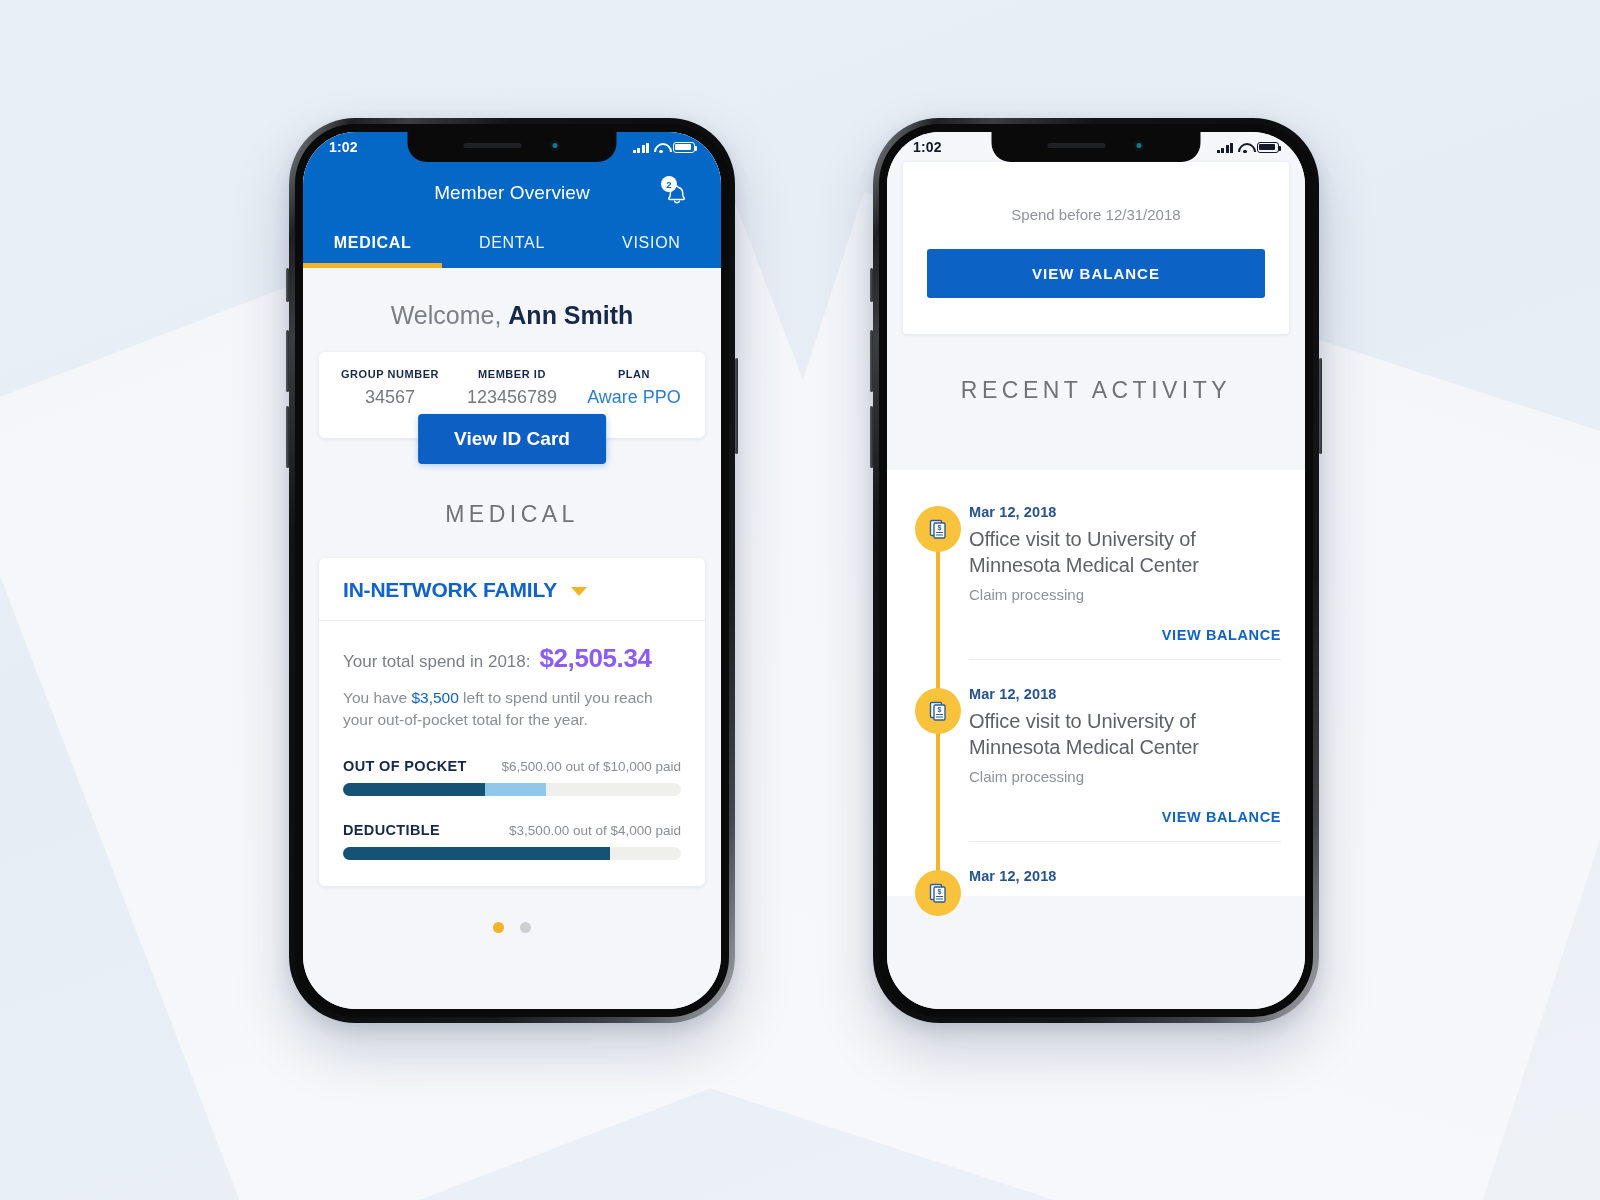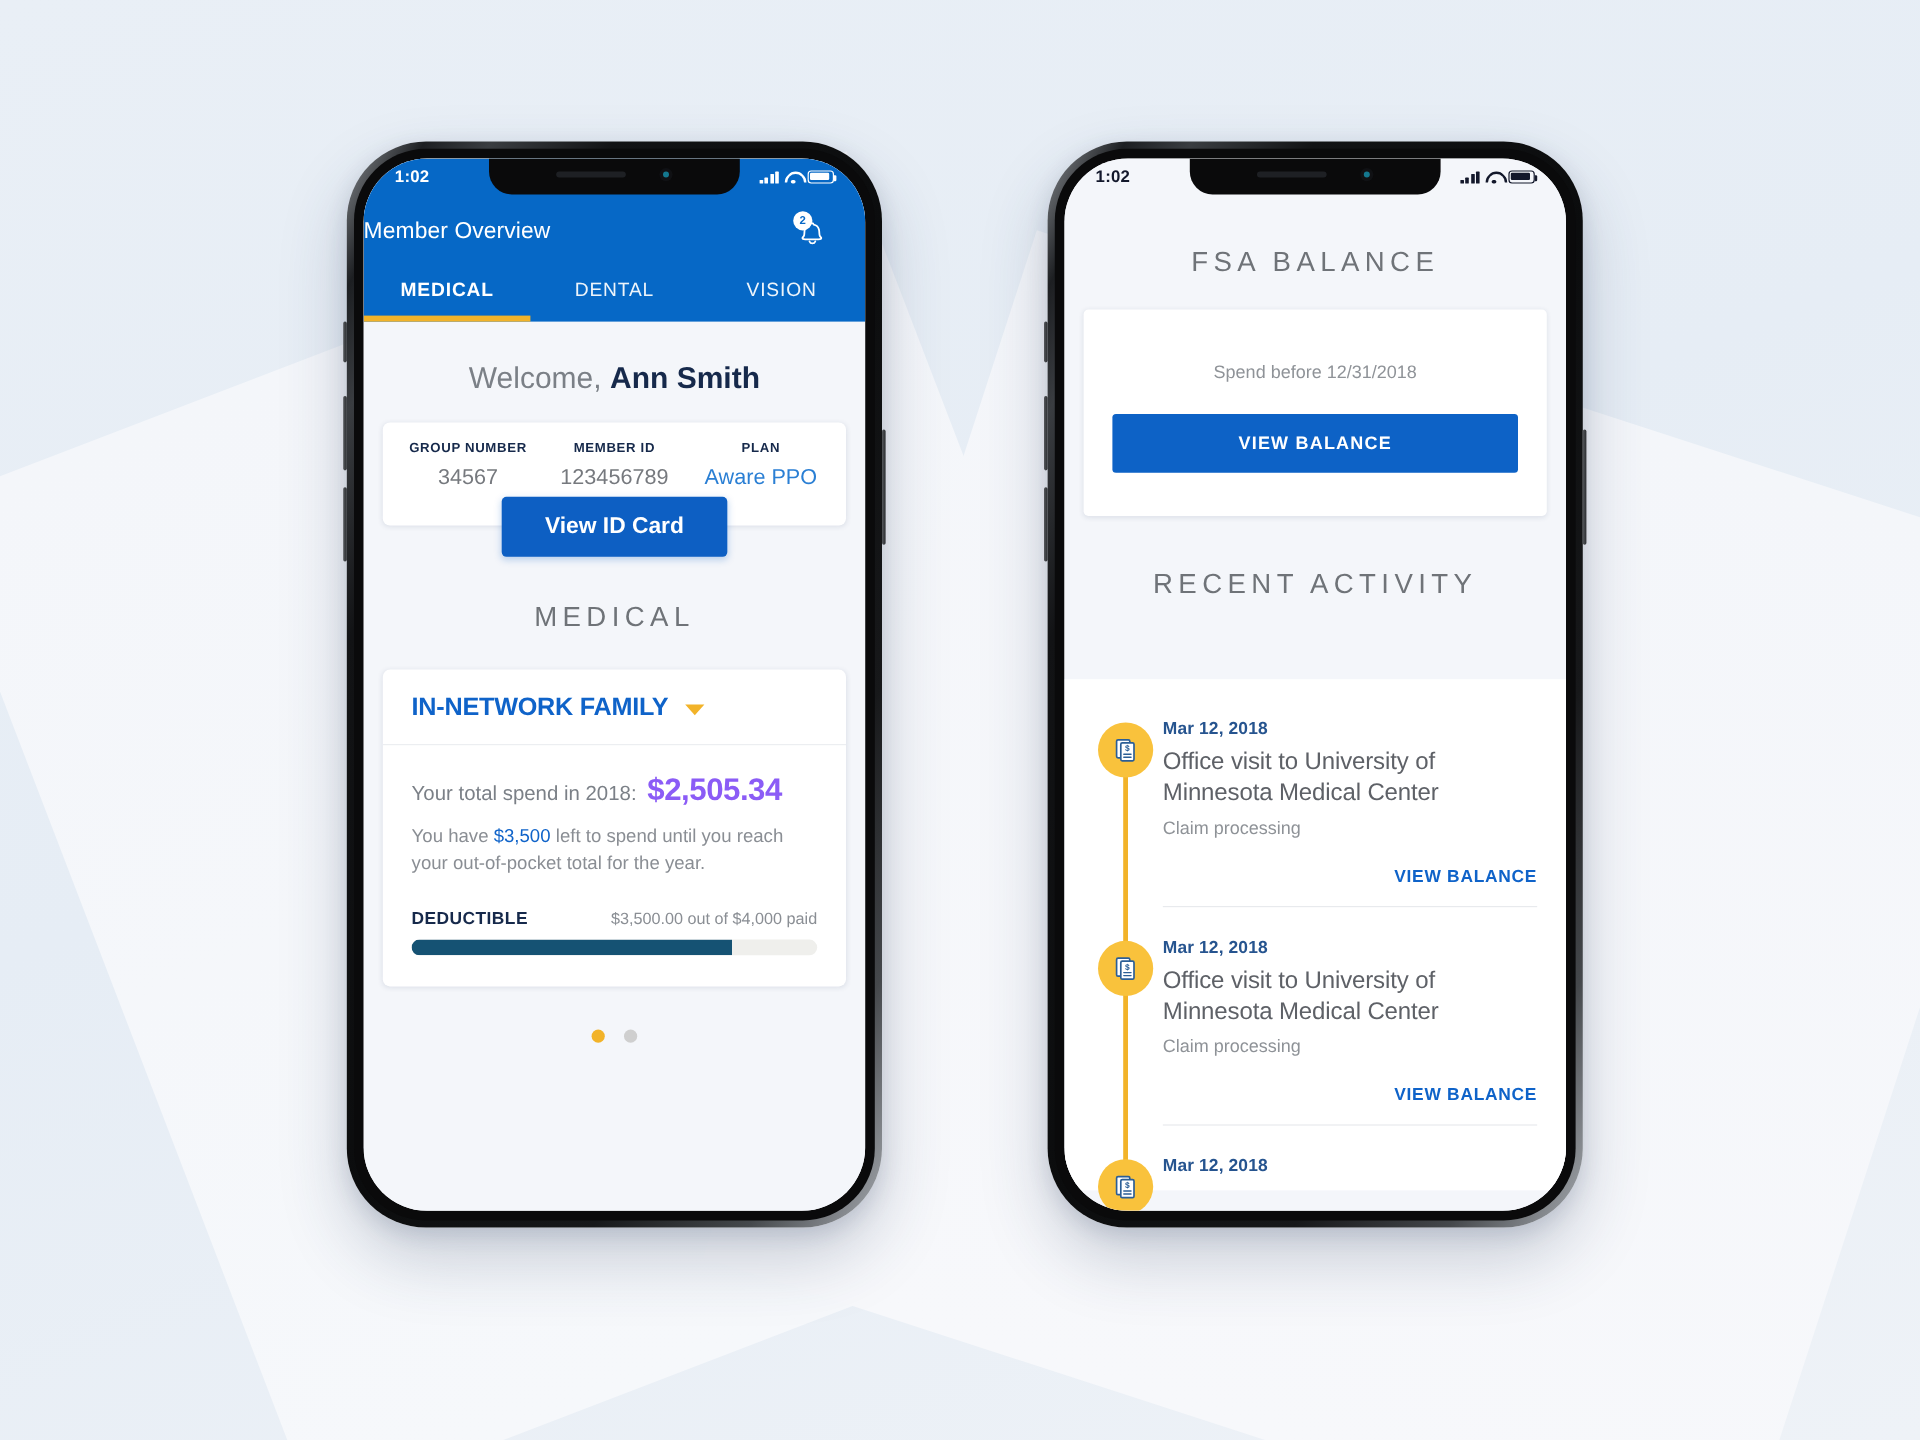--- a/index.html
+++ b/index.html
@@ -146,21 +146,21 @@
   }
 
   
   .app-header {
     background: #0668c6;
     padding-top: 30px;
     position: relative;
   }
   .header-title-row {
     height: 62px;
-    display: flex; align-items: center; 
+    display: flex; align-items: center; justify-content: center;
     position: relative;
   }
   .header-title {
     color: #ffffff;
     font-size: 19px;
     letter-spacing: 0.1px;
   }
   .bell-wrap {
     position: absolute; right: 26px; top: 50%;
     transform: translateY(-50%);
@@ -491,20 +491,30 @@
           <div class="plan-card-body">
             <div class="spend-row">
               <span class="spend-label">Your total spend in 2018:</span>
               <span class="spend-amount">$2,505.34</span>
             </div>
 
             <div class="spend-note">
               <span>You have </span><b>$3,500</b><span> left to spend until you reach your out-of-pocket total for the year.</span>
             </div>
 
+            <div class="meter">
+              <div class="meter-row">
+                <span class="meter-name">OUT OF POCKET</span>
+                <span class="meter-stat">$6,500.00 out of $10,000 paid</span>
+              </div>
+              <div class="bar">
+                <div class="fill-a" id="oop-a" style="width: 42%;"></div>
+                <div class="fill-b" id="oop-b" style="width: 18%;"></div>
+              </div>
+            </div>
 
             <div class="meter">
               <div class="meter-row">
                 <span class="meter-name">DEDUCTIBLE</span>
                 <span class="meter-stat">$3,500.00 out of $4,000 paid</span>
               </div>
               <div class="bar">
                 <div class="fill-a" id="ded-a" style="width: 79%;"></div>
                 <div class="fill-b" id="ded-b" style="width: 0%;"></div>
               </div>
@@ -549,21 +559,20 @@
 
       <div class="notch">
         <div class="speaker"></div>
         <div class="camera">
             <i></i>
           </div>
       </div>
 
       <div class="r-body">
 
-        <div class="r-heading">FSA BALANCE</div>
 
         <div class="fsa-card">
           <div class="fsa-sub">Spend before 12/31/2018</div>
           <button class="fsa-btn">VIEW BALANCE</button>
         </div>
 
         <div class="r-heading">RECENT ACTIVITY</div>
 
         <div class="activity-wrap">
           <div class="timeline-line"></div>

